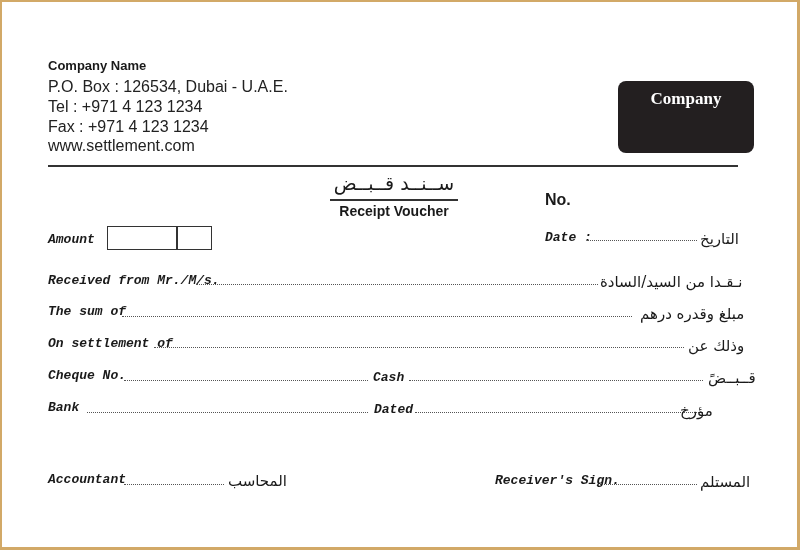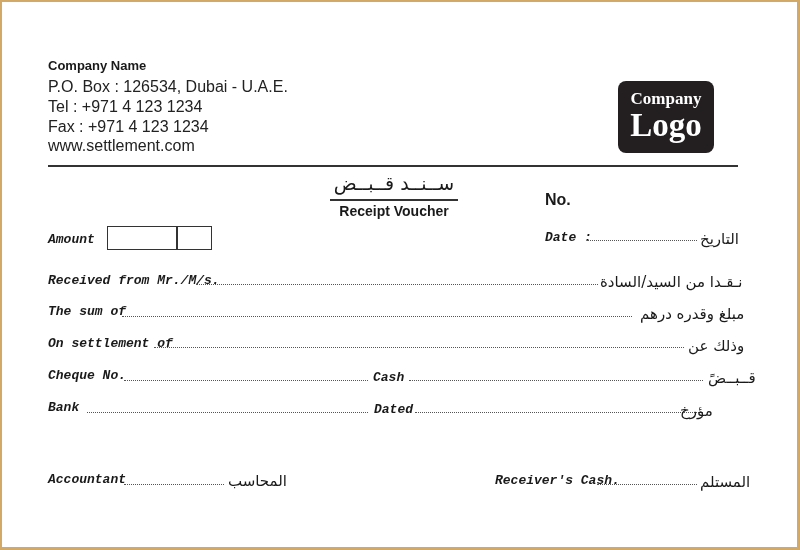--- a/index.html
+++ b/index.html
@@ -10,21 +10,21 @@
   }
   .frame {
     position: absolute; left: 0; top: 0; width: 800px; height: 550px;
     box-sizing: border-box; border: 2px solid #d2a967;
     border-right-width: 3px; border-bottom-width: 3px;
   }
   .abs { position: absolute; white-space: nowrap; }
   .co-name { left: 48px; top: 58px; font-size: 13px; font-weight: bold; }
   .co-line { left: 48px; font-size: 16px; color: #222; }
   .logo {
-    position: absolute; left: 618px; top: 81px; width: 96px; height: 72px;
+    position: absolute; left: 618px; top: 81px; width: 136px; height: 72px;
     background: #231f20; border-radius: 8px; color: #fff;
     font-family: "Liberation Serif", serif; font-weight: bold; text-align: center;
   }
   .logo .l1 { position: absolute; left: 0; right: 0; top: 8px; font-size: 17px; }
   .logo .l2 { position: absolute; left: 0; right: 0; top: 24px; font-size: 33px; line-height: 40px; }
   .hr { position: absolute; left: 48px; top: 165px; width: 690px; height: 1.5px; background: #333; }
   .title-ar {
     left: 330px; top: 172px; width: 128px; text-align: center;
     font-family: "DejaVu Sans", sans-serif; font-size: 19px; direction: rtl;
   }
@@ -51,21 +51,20 @@
 <div class="frame"></div>
 
 <div class="abs co-name">Company Name</div>
 <div class="abs co-line" style="top:78px">P.O. Box : 126534, Dubai - U.A.E.</div>
 <div class="abs co-line" style="top:98px">Tel  : +971 4 123 1234</div>
 <div class="abs co-line" style="top:118px">Fax : +971 4 123 1234</div>
 <div class="abs co-line" style="top:137px">www.settlement.com</div>
 
 <div class="logo">
   <div class="l1">Company</div>
-  <div class="l2">Logo</div>
 </div>
 
 <div class="hr"></div>
 
 <div class="abs title-ar">ســنــد قــبــض</div>
 <div class="title-ul"></div>
 <div class="abs title-en">Receipt Voucher</div>
 <div class="abs no">No.</div>
 
 <div class="abs lbl" style="left:48px;top:232px">Amount</div>
@@ -98,15 +97,15 @@
 <div class="abs lbl" style="left:48px;top:400px">Bank</div>
 <div class="dots" style="left:87px;top:412px;width:281px"></div>
 <div class="abs lbl" style="left:374px;top:402px">Dated</div>
 <div class="dots" style="left:415px;top:412px;width:288px"></div>
 <div class="abs ar" style="left:680px;top:402px">مؤرخ</div>
 
 <div class="abs lbl" style="left:48px;top:472px">Accountant</div>
 <div class="dots" style="left:124px;top:484px;width:100px"></div>
 <div class="abs ar" style="left:228px;top:472px">المحاسب</div>
 
-<div class="abs lbl" style="left:495px;top:473px">Receiver's Cash.</div>
+<div class="abs lbl" style="left:495px;top:473px">Receiver's Sign.</div>
 <div class="dots" style="left:597px;top:484px;width:100px"></div>
 <div class="abs ar" style="left:700px;top:473px">المستلم</div>
 
 </body></html>

